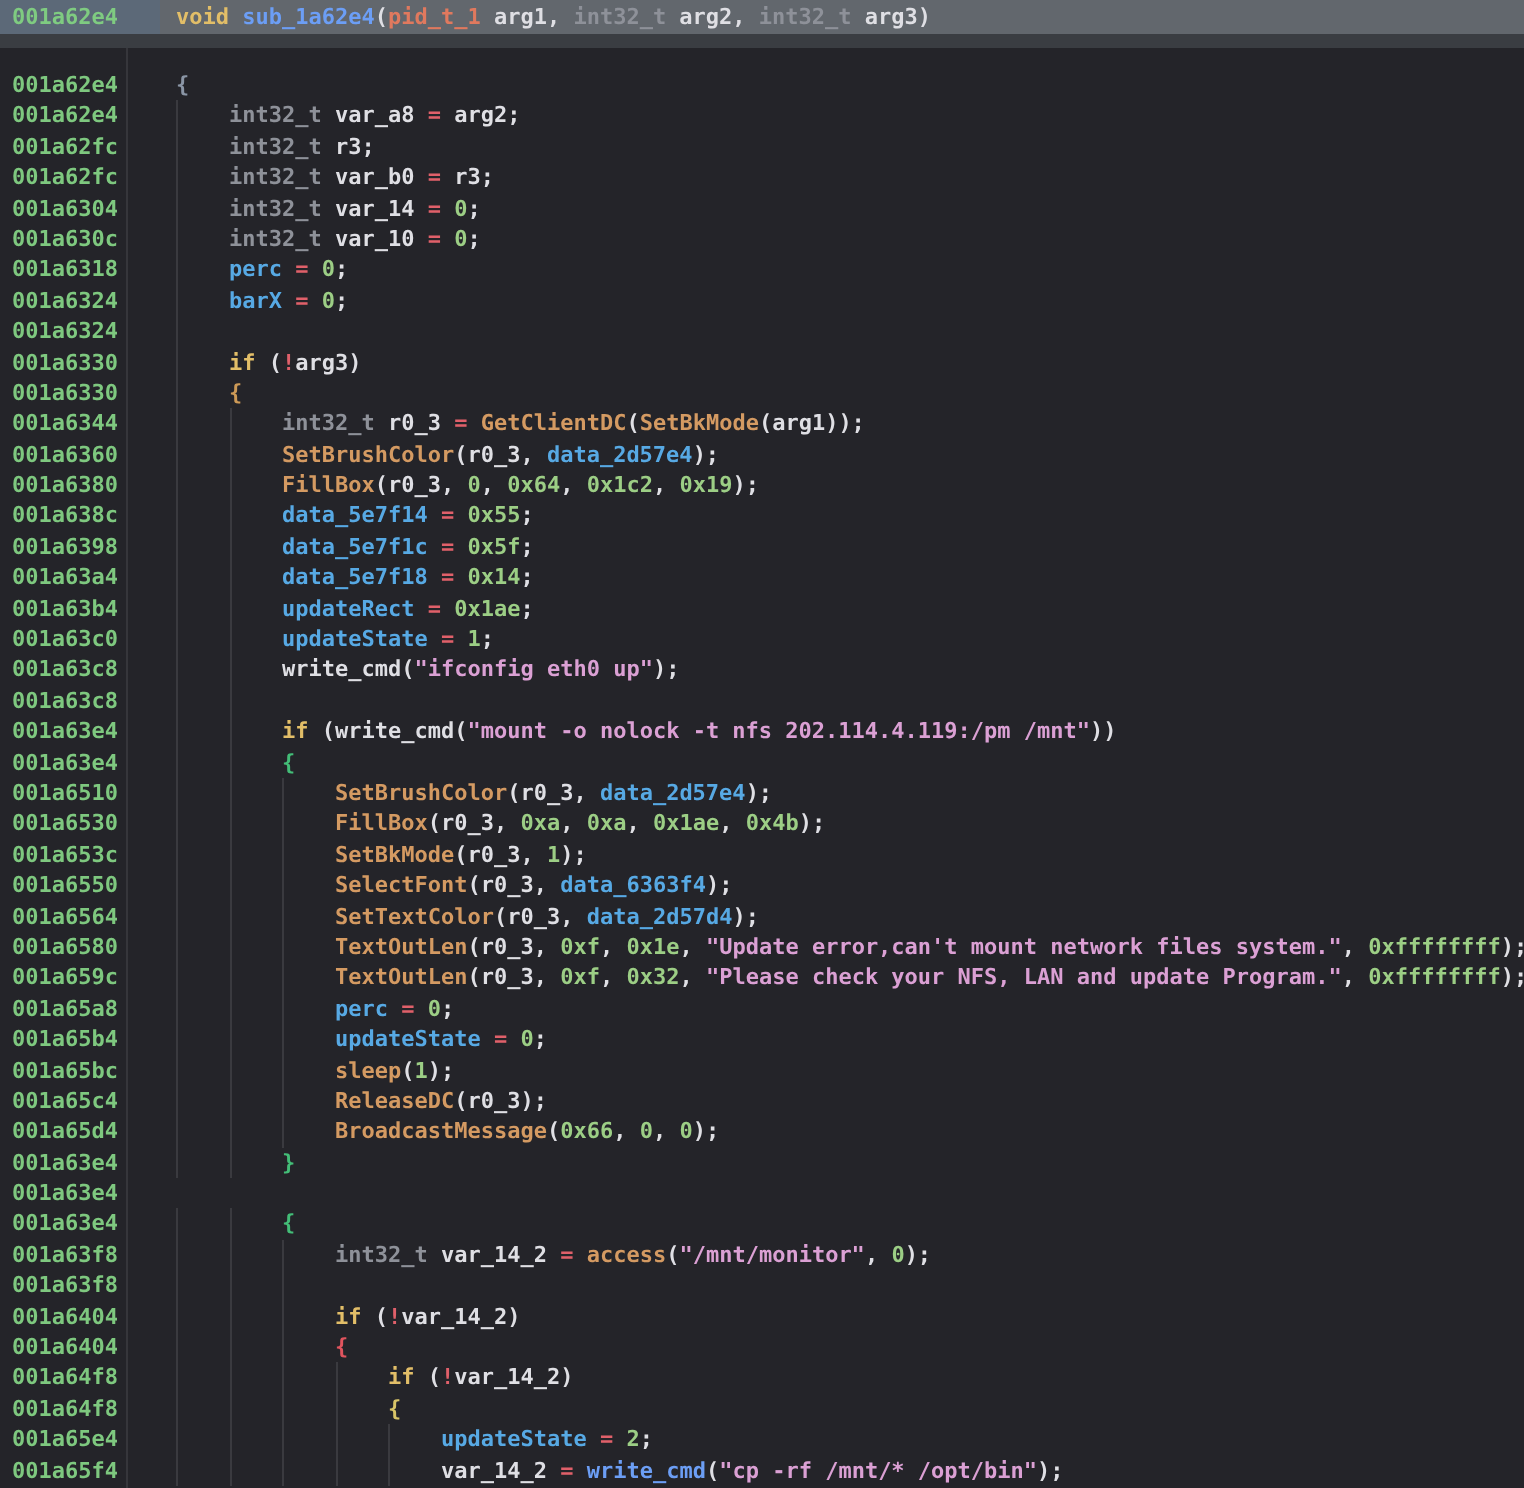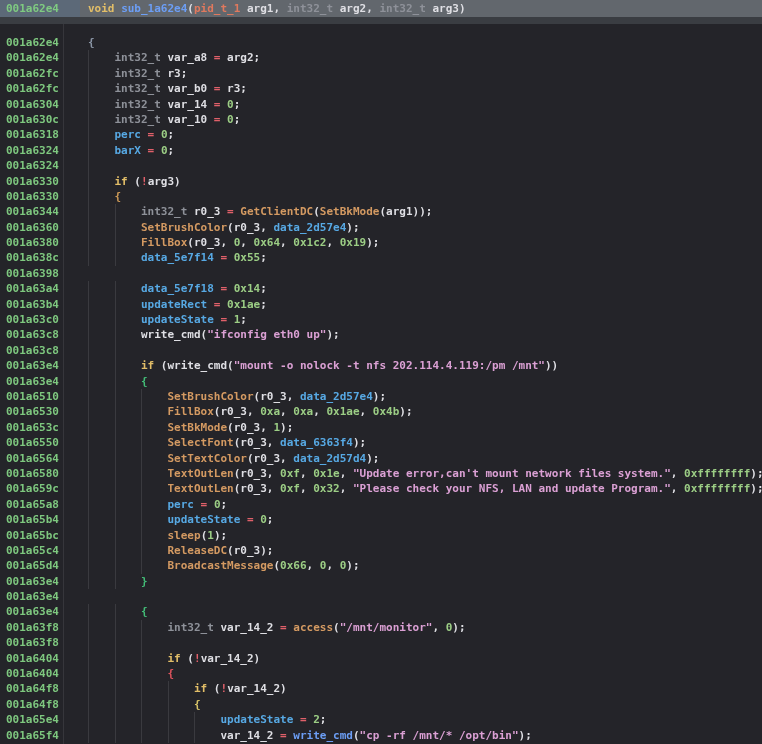--- a/index.html
+++ b/index.html
@@ -64,21 +64,21 @@
       <div class="row"><span class="addr">001a630c</span><span class="code"><span class="gd"></span><span class="c-t">int32_t</span><span class="c-w"> var_10</span><span class="c-r"> = </span><span class="c-n">0</span><span class="c-w">;</span></span></div>
       <div class="row"><span class="addr">001a6318</span><span class="code"><span class="gd"></span><span class="c-d">perc</span><span class="c-r"> = </span><span class="c-n">0</span><span class="c-w">;</span></span></div>
       <div class="row"><span class="addr">001a6324</span><span class="code"><span class="gd"></span><span class="c-d">barX</span><span class="c-r"> = </span><span class="c-n">0</span><span class="c-w">;</span></span></div>
       <div class="row"><span class="addr">001a6324</span><span class="code"><span class="gd"></span></span></div>
       <div class="row"><span class="addr">001a6330</span><span class="code"><span class="gd"></span><span class="c-k">if</span><span class="c-w"> (</span><span class="c-r">!</span><span class="c-w">arg3)</span></span></div>
       <div class="row"><span class="addr">001a6330</span><span class="code"><span class="gd"></span><span class="c-g1">{</span></span></div>
       <div class="row"><span class="addr">001a6344</span><span class="code"><span class="gd"></span><span class="gd"></span><span class="c-t">int32_t</span><span class="c-w"> r0_3</span><span class="c-r"> = </span><span class="c-f">GetClientDC</span><span class="c-w">(</span><span class="c-f">SetBkMode</span><span class="c-w">(arg1));</span></span></div>
       <div class="row"><span class="addr">001a6360</span><span class="code"><span class="gd"></span><span class="gd"></span><span class="c-f">SetBrushColor</span><span class="c-w">(r0_3, </span><span class="c-d">data_2d57e4</span><span class="c-w">);</span></span></div>
       <div class="row"><span class="addr">001a6380</span><span class="code"><span class="gd"></span><span class="gd"></span><span class="c-f">FillBox</span><span class="c-w">(r0_3, </span><span class="c-n">0</span><span class="c-w">, </span><span class="c-n">0x64</span><span class="c-w">, </span><span class="c-n">0x1c2</span><span class="c-w">, </span><span class="c-n">0x19</span><span class="c-w">);</span></span></div>
       <div class="row"><span class="addr">001a638c</span><span class="code"><span class="gd"></span><span class="gd"></span><span class="c-d">data_5e7f14</span><span class="c-r"> = </span><span class="c-n">0x55</span><span class="c-w">;</span></span></div>
-      <div class="row"><span class="addr">001a6398</span></div>
+      <div class="row"><span class="addr">001a6398</span><span class="code"><span class="gd"></span><span class="gd"></span><span class="c-d">data_5e7f1c</span><span class="c-r"> = </span><span class="c-n">0x5f</span><span class="c-w">;</span></span></div>
       <div class="row"><span class="addr">001a63a4</span><span class="code"><span class="gd"></span><span class="gd"></span><span class="c-d">data_5e7f18</span><span class="c-r"> = </span><span class="c-n">0x14</span><span class="c-w">;</span></span></div>
       <div class="row"><span class="addr">001a63b4</span><span class="code"><span class="gd"></span><span class="gd"></span><span class="c-d">updateRect</span><span class="c-r"> = </span><span class="c-n">0x1ae</span><span class="c-w">;</span></span></div>
       <div class="row"><span class="addr">001a63c0</span><span class="code"><span class="gd"></span><span class="gd"></span><span class="c-d">updateState</span><span class="c-r"> = </span><span class="c-n">1</span><span class="c-w">;</span></span></div>
       <div class="row"><span class="addr">001a63c8</span><span class="code"><span class="gd"></span><span class="gd"></span><span class="c-w">write_cmd(</span><span class="c-s">"ifconfig eth0 up"</span><span class="c-w">);</span></span></div>
       <div class="row"><span class="addr">001a63c8</span><span class="code"><span class="gd"></span><span class="gd"></span></span></div>
       <div class="row"><span class="addr">001a63e4</span><span class="code"><span class="gd"></span><span class="gd"></span><span class="c-k">if</span><span class="c-w"> (write_cmd(</span><span class="c-s">"mount -o nolock -t nfs 202.114.4.119:/pm /mnt"</span><span class="c-w">))</span></span></div>
       <div class="row"><span class="addr">001a63e4</span><span class="code"><span class="gd"></span><span class="gd"></span><span class="c-g2">{</span></span></div>
       <div class="row"><span class="addr">001a6510</span><span class="code"><span class="gd"></span><span class="gd"></span><span class="gd"></span><span class="c-f">SetBrushColor</span><span class="c-w">(r0_3, </span><span class="c-d">data_2d57e4</span><span class="c-w">);</span></span></div>
       <div class="row"><span class="addr">001a6530</span><span class="code"><span class="gd"></span><span class="gd"></span><span class="gd"></span><span class="c-f">FillBox</span><span class="c-w">(r0_3, </span><span class="c-n">0xa</span><span class="c-w">, </span><span class="c-n">0xa</span><span class="c-w">, </span><span class="c-n">0x1ae</span><span class="c-w">, </span><span class="c-n">0x4b</span><span class="c-w">);</span></span></div>
       <div class="row"><span class="addr">001a653c</span><span class="code"><span class="gd"></span><span class="gd"></span><span class="gd"></span><span class="c-f">SetBkMode</span><span class="c-w">(r0_3, </span><span class="c-n">1</span><span class="c-w">);</span></span></div>

